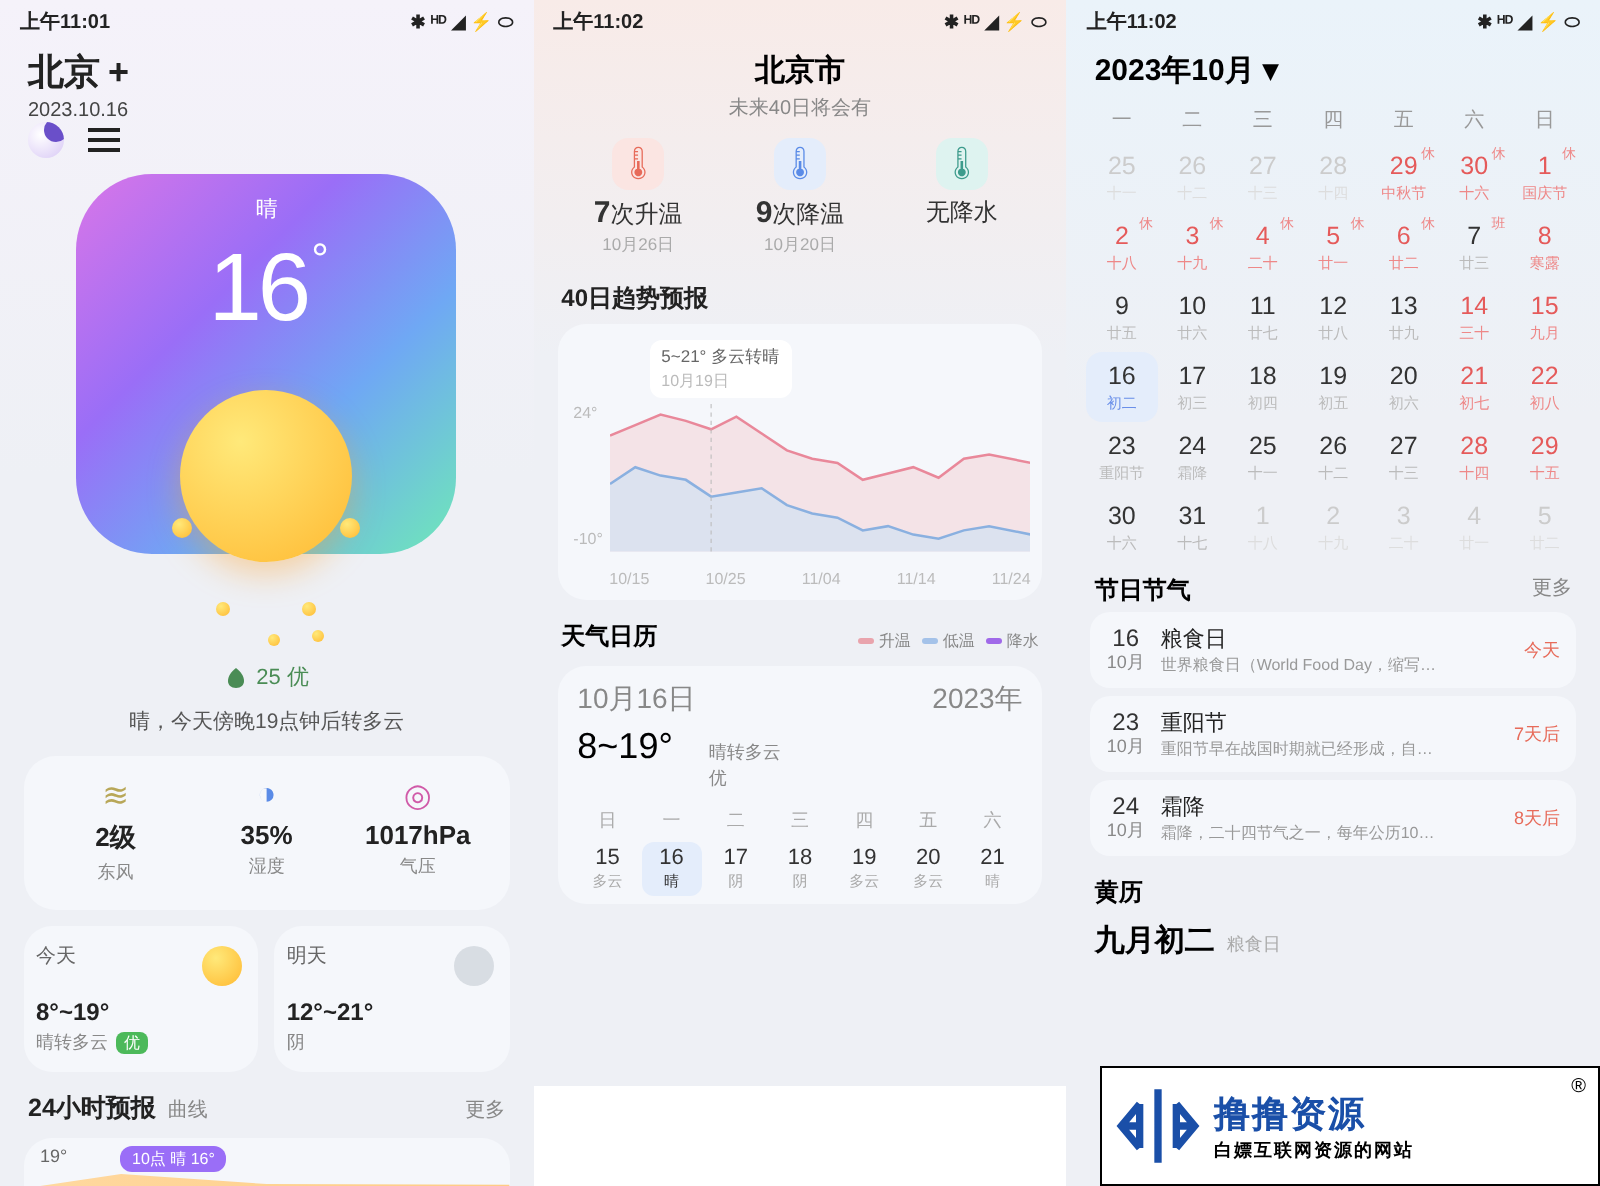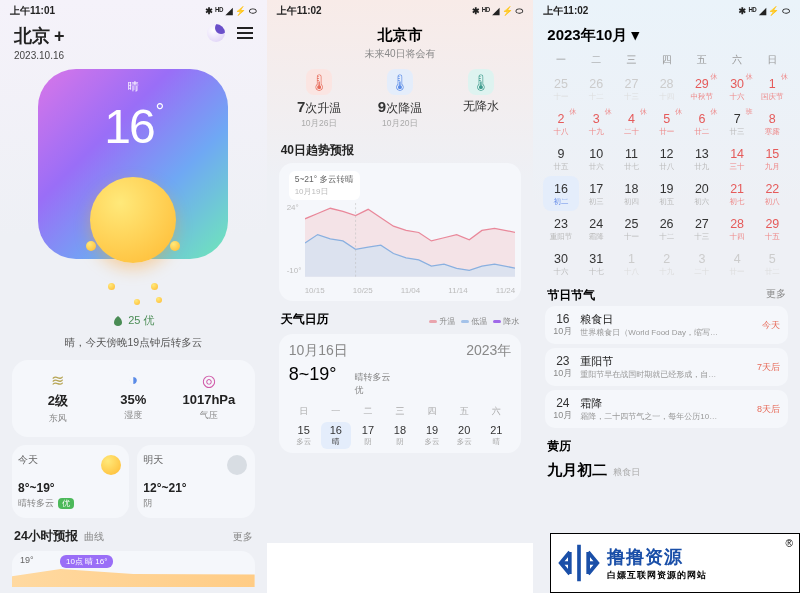--- a/index.html
+++ b/index.html
@@ -4,21 +4,21 @@
   <style>
     * { margin: 0; padding: 0; box-sizing: border-box; font-family: -apple-system, "PingFang SC", "Microsoft YaHei", sans-serif; }
     body { width: 800px; height: 593px; display: flex; background: #eef0f5; overflow: hidden; }
     .screen { width: 266.66px; height: 593px; position: relative; background: #eef0f5; overflow: hidden; }
     .screen1 { background: linear-gradient(180deg, #f5f2fa 0%, #eef0f5 40%); }
     .screen2 { background: linear-gradient(180deg, #f8ebe8 0%, #eef0f5 30%); }
     .screen3 { background: linear-gradient(180deg, #eaf3fa 0%, #eef0f5 35%); }
     .status-bar { height: 22px; display: flex; justify-content: space-between; align-items: center; padding: 0 10px; font-size: 10px; font-weight: 600; color: #222; }
     .status-right { display: flex; gap: 2px; align-items: center; font-size: 9px; }
     
-    .s1-header { display: flex; justify-content: space-between; align-items: flex-start; padding: 2px 14px 0; }
+    .s1-header { display: flex; justify-content: space-between; align-items: flex-start; padding: 2px 14px 0; flex-direction: column; }
     .s1-loc { font-size: 18px; font-weight: 700; color: #222; display: flex; align-items: center; gap: 4px; }
     .s1-date { font-size: 10px; color: #444; margin-top: 2px; }
     .s1-icons { display: flex; gap: 12px; align-items: center; }
     .moon-icon { width: 18px; height: 18px; border-radius: 50%; background: radial-gradient(circle at 35% 35%, #fff, #d8c8f5);position:relative;overflow:hidden; }
     .moon-icon:after{content:'';position:absolute;right:-2px;top:-2px;width:12px;height:12px;border-radius:50%;background:#6a4fc9;}
     .menu-icon { width: 16px; height: 14px; display: flex; flex-direction: column; justify-content: space-between; padding: 1px 0; }
     .menu-icon span { height: 2px; background: #222; display: block; }
     .weather-card { margin: 8px auto 0; width: 190px; height: 190px; border-radius: 38px; background: linear-gradient(135deg, #d976e8 0%, #9a6ef7 35%, #6fa8f4 65%, #6fe8b8 100%); position: relative; color: #fff; }
     .wc-label { position: absolute; top: 10px; width: 100%; text-align: center; font-size: 11px; }
     .wc-temp { position: absolute; top: 30px; width: 100%; text-align: center; font-size: 48px; font-weight: 300; letter-spacing: -2px; }
@@ -56,21 +56,21 @@
     .s2-sub { text-align: center; font-size: 10px; color: #888; }
     .forecast-row { display: flex; justify-content: space-around; padding: 8px 12px 4px; }
     .fc { text-align: center; flex:1;}
     .fc-ico { width: 26px; height: 26px; margin: 0 auto 3px; border-radius: 8px; display:flex;align-items:center;justify-content:center;}
     .fc-ico.warm { background: #fbe5e2; color:#e76b5a;} .fc-ico.cool { background: #e4edfb; color:#5a8be7;} .fc-ico.rain { background: #def3f0; color:#3d9b8c;}
     .fc-val { font-size: 12px; color: #333; }
     .fc-val b{font-size:15px;}
     .fc-date { font-size: 8.5px; color: #aaa; margin-top: 1px; }
     .s2-sec-title { font-size: 12px; font-weight: 600; padding: 8px 14px 4px; color: #222; }
     .chart-card { margin: 0 12px; background: #f5f7fb; border-radius: 14px; padding: 8px 10px; height: 138px; position: relative; }
-    .chart-tip { background: #fff; display: inline-block; padding: 3px 6px; font-size: 8.5px; color: #666; border-radius: 6px; }
+    .chart-tip { background: #fff; display: inline-block; padding: 3px 6px; font-size: 8.5px; color: #666; border-radius: 6px; margin-left: 36px; }
     .chart-tip .date{color:#bbb;font-size:8px;}
     .y-ax { position: absolute; left: 8px; font-size: 8px; color: #bbb; }
     .chart-svg { position: absolute; left: 26px; right: 6px; top: 40px; bottom: 22px; }
     .x-ax { position: absolute; bottom: 6px; left: 26px; right: 6px; display: flex; justify-content: space-between; font-size: 8px; color: #bbb; }
     .cal-header { display: flex; justify-content: space-between; align-items: baseline; padding: 10px 14px 2px; }
     .cal-header .t { font-size: 12px; font-weight: 600; }
     .legend { display: flex; gap: 6px; font-size: 8px; color: #888; }
     .lg { display: flex; align-items: center; gap: 2px; }
     .lg-sw { width: 8px; height: 3px; border-radius: 2px; }
     .cal-card { margin: 4px 12px 0; background: #f5f7fb; border-radius: 14px; padding: 8px 10px 4px; }

